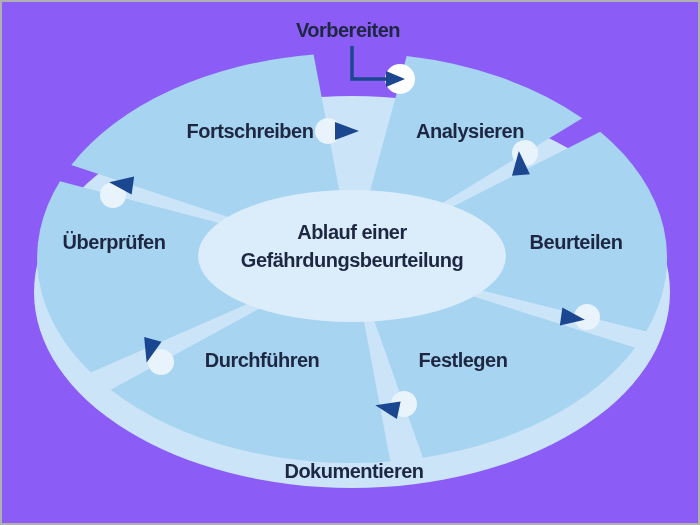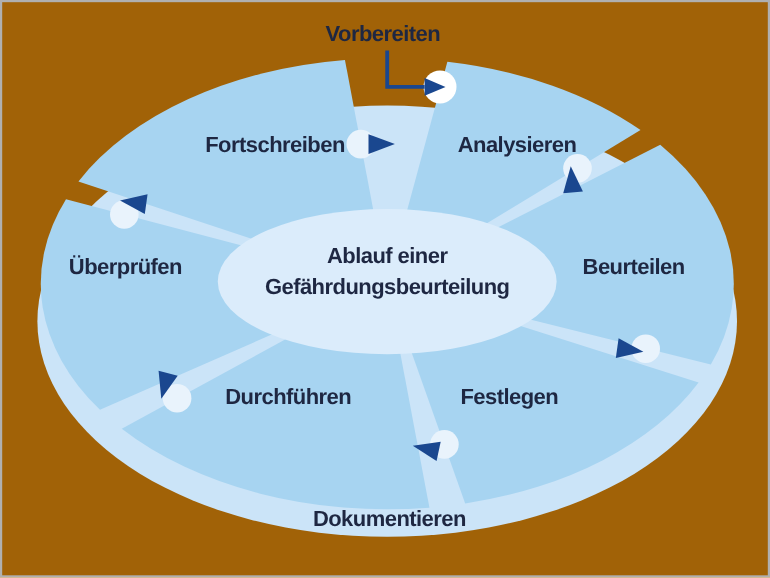--- a/index.html
+++ b/index.html
@@ -1,16 +1,16 @@
 <!DOCTYPE html>
 <html><head>
 <meta charset="utf-8">
 <style>
   html,body{margin:0;padding:0;background:#fff;}
-  .frame{width:700px;height:525px;position:relative;background:#a16207;overflow:hidden;text-decoration:underline;}
+  .frame{width:700px;height:525px;position:relative;background:#8b5cf6;overflow:hidden;text-decoration:underline;}
   svg{display:block;}
   text{font-family:"Liberation Sans","DejaVu Sans",sans-serif;font-weight:700;
        letter-spacing:-0.5px;fill:#1e2742;}
   .lbl{font-size:20px;text-anchor:middle;}
   .lbl-center{font-size:20px;text-anchor:middle;}
 </style>
 </head>
 <body>
 
 <div class="frame">

